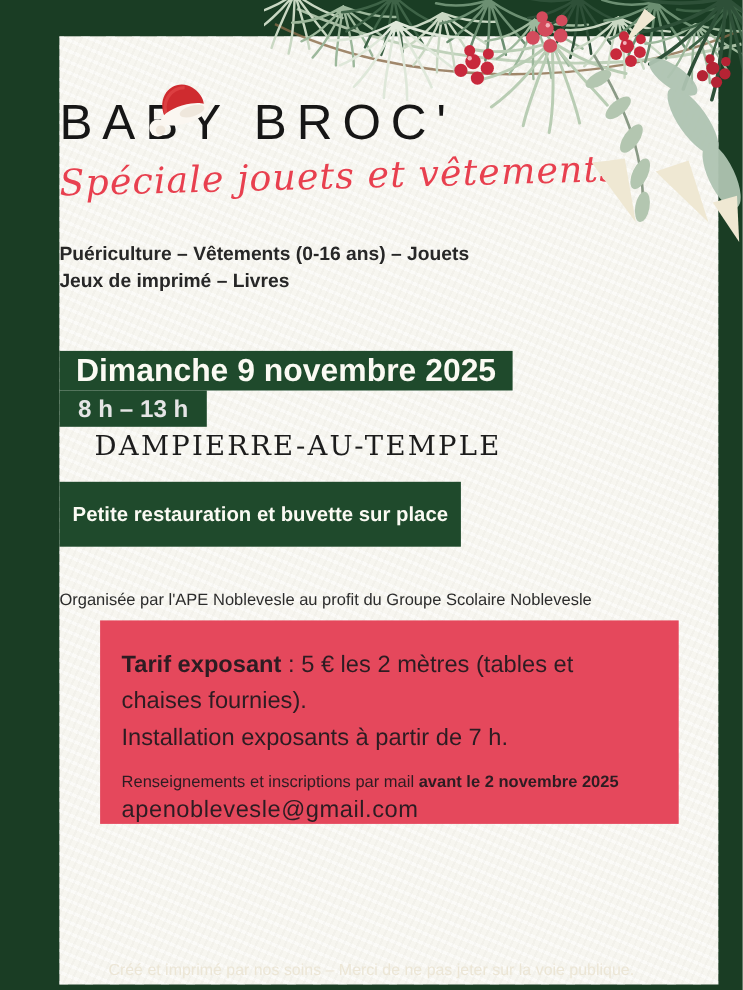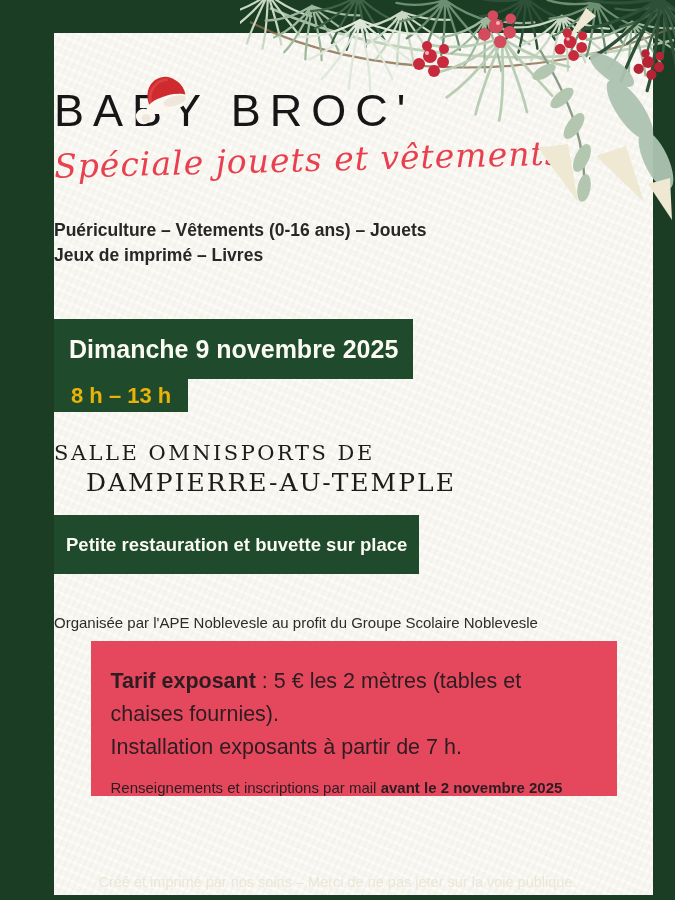--- a/index.html
+++ b/index.html
@@ -30,24 +30,24 @@
   .subtitle{
     margin-top:0px;
     font-family:"DejaVu Serif",serif;font-style:italic;
     font-size:33px;color:#e8404f;letter-spacing:1px;
     transform:rotate(-1.5deg);
   }
   .cats{margin:40px 0 0 0;font-weight:bold;font-size:17.5px;color:#272727;line-height:1.45;}
   .banners{margin-top:50px;line-height:0;}
   .banner-date{
     display:inline-block;background:#1f4a2c;color:#fbfaf3;
-    font-weight:bold;font-size:25px;line-height:36px;padding:12px 15px;
+    font-weight:bold;font-size:29px;line-height:36px;padding:0 15px;
   }
   .banner-time{
-    display:inline-block;background:#1f4a2c;color:#eab308;
+    display:inline-block;background:#1f4a2c;color:#e5e5e5;
     font-weight:bold;font-size:22px;line-height:33px;padding:0 17px;
   }
   .venue1{margin-top:29px;font-family:"DejaVu Serif",serif;font-size:21px;letter-spacing:2.5px;color:#1c1c1c;}
   .venue2{margin-top:3px;font-family:"DejaVu Serif",serif;font-size:25px;letter-spacing:2px;color:#1c1c1c;padding-left:32px;}
   .food-wrap{margin-top:18px;line-height:0;}
   .banner-food{
     display:inline-block;background:#1f4a2c;color:#fbfaf3;
     font-weight:bold;font-size:18.5px;line-height:27px;padding:16px 12px;
   }
   .organizer{margin:40px 0 0 0;font-size:15px;color:#2c2c2c;}
@@ -91,33 +91,33 @@
     <p class="cats">
       <span>Puériculture – Vêtements (0-16 ans) – Jouets</span><br>
       <span>Jeux de imprimé – Livres</span>
     </p>
 
     <div class="banners">
       <div><span class="banner-date">Dimanche 9 novembre 2025</span></div>
       <div><span class="banner-time">8 h – 13 h</span></div>
     </div>
 
-    <div class="venue1">SALLE OMNISPORTS DE</div>
     <div class="venue2">DAMPIERRE-AU-TEMPLE</div>
 
     <div class="food-wrap">
       <span class="banner-food">Petite restauration et buvette sur place</span>
     </div>
 
     <p class="organizer">Organisée par l'APE Noblevesle au profit du Groupe Scolaire Noblevesle</p>
 
     <div class="price-box">
       <p class="price-main"><span class="b">Tarif exposant</span><span> : 5 € les 2 mètres (tables et chaises fournies).</span></p>
       <p class="price-main">Installation exposants à partir de 7 h.</p>
       <p class="price-contact"><span>Renseignements et inscriptions par mail </span><span class="b">avant le 2 novembre 2025</span></p>
+      <p class="price-email">apenoblevesle@gmail.com</p>
     </div>
 
   </div>
 
   <div class="footer">Créé et imprimé par nos soins – Merci de ne pas jeter sur la voie publique.</div>
 
   <svg class="greenery" width="435" height="235" viewBox="0 0 435 235">
     <defs>
       <g id="fan">
         <path d="M0 0C-10 18 -24 34 -34 42M0 0C-6 20 -12 38 -14 52M0 0C2 20 4 38 2 55M0 0C8 18 16 34 20 48M0 0C12 14 26 26 36 36M0 0C-12 12 -28 22 -42 26M0 0C14 8 30 14 46 16M0 0C-14 6 -32 10 -48 8" fill="none" stroke-linecap="round"></path>

